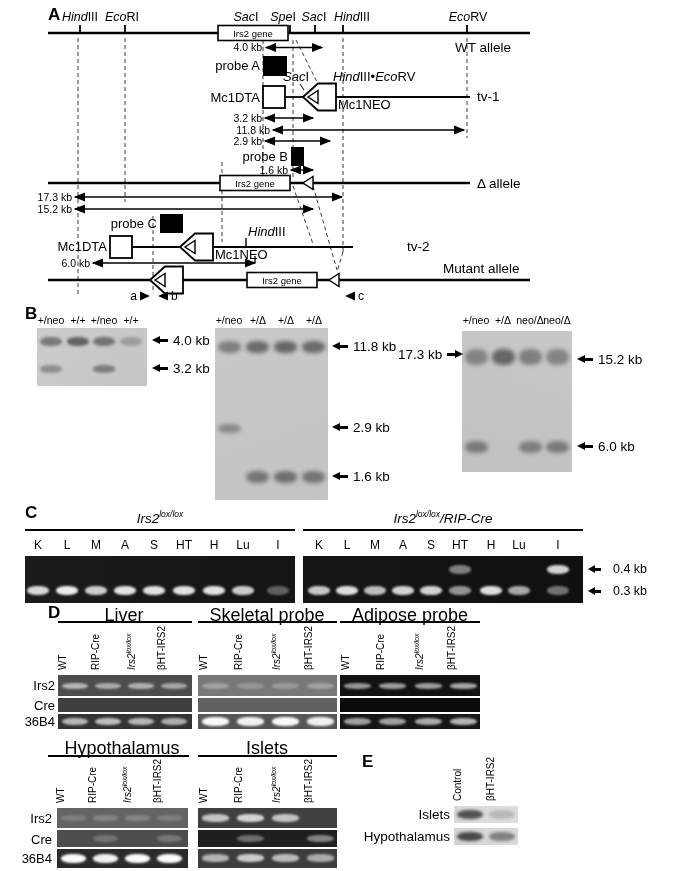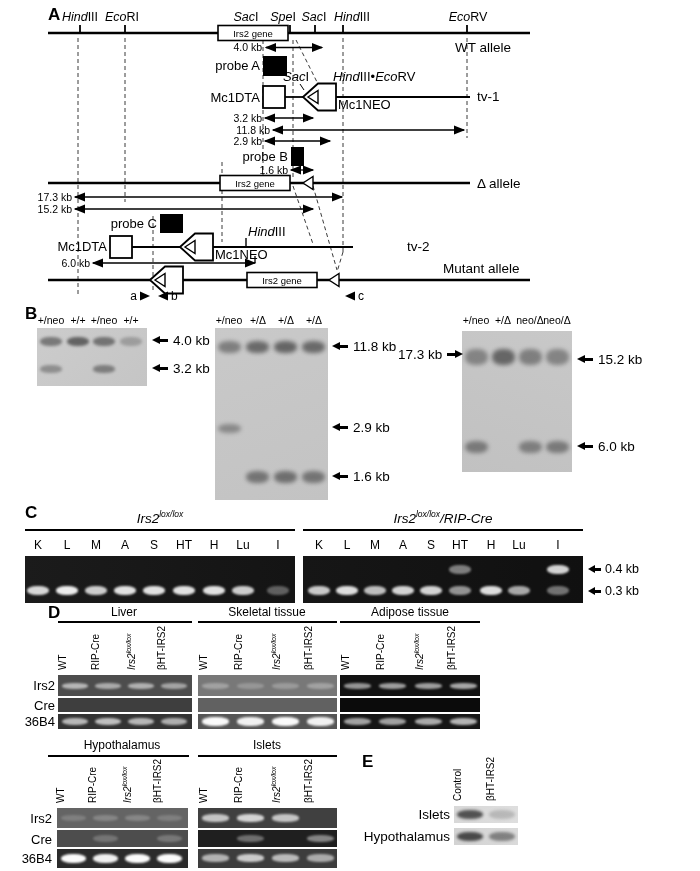--- a/index.html
+++ b/index.html
@@ -11,34 +11,34 @@
   svg text{fill:#000;font-size:13px;}
   svg .it{font-style:italic;}
   svg .site{font-size:12.5px;}
   svg .kb{font-size:10.5px;}
   svg .genebox{font-size:9.5px;}
   svg .big{font-size:13.5px;}
   .gel{position:absolute;overflow:hidden;}
   .band{position:absolute;}
   .lanelab{position:absolute;transform:translateX(-50%);font-size:10.5px;white-space:nowrap;}
   .ann{position:absolute;display:flex;align-items:center;gap:5px;font-size:13.5px;white-space:nowrap;}
-  .ann-sm{font-size:12.5px;gap:4px;}
+  .ann-sm{font-size:12.5px;gap:12px;}
   .arrL,.arrR{position:relative;width:16px;height:9px;flex:0 0 auto;}
   .arrL::before{content:'';position:absolute;left:0;top:0;
     border-top:4.5px solid transparent;border-bottom:4.5px solid transparent;border-right:8px solid #000;}
   .arrL::after{content:'';position:absolute;left:7px;top:3px;width:9px;height:3px;background:#000;}
   .arrR::before{content:'';position:absolute;right:0;top:0;
     border-top:4.5px solid transparent;border-bottom:4.5px solid transparent;border-left:8px solid #000;}
   .arrR::after{content:'';position:absolute;right:7px;top:3px;width:9px;height:3px;background:#000;}
   .arr-sm{width:13px;height:8px;}
   .arr-sm.arrL::before{border-top-width:4px;border-bottom-width:4px;border-right-width:7px;}
   .arr-sm.arrL::after{left:6px;top:2.5px;width:7px;height:3px;}
   .chead{position:absolute;transform:translateX(-50%);font-size:13.5px;font-style:italic;white-space:nowrap;}
   .chead sup{font-size:8.5px;}
-  .ghead{position:absolute;transform:translateX(-50%);font-size:12px;white-space:nowrap;}
+  .ghead{position:absolute;transform:translateX(-50%);font-size:18px;white-space:nowrap;}
   .uline{position:absolute;height:1.6px;background:#000;}
   .letter{position:absolute;transform:translateX(-50%);font-size:12px;}
   .vlab{position:absolute;height:12px;line-height:12px;font-size:10px;white-space:nowrap;
         transform-origin:0 100%;transform:rotate(-90deg);}
   .vlab sup{font-size:7px;}
   .vlab i{font-style:italic;}
   .rowlab{position:absolute;text-align:right;font-size:13px;white-space:nowrap;}
 </style>
 </head>
 <body>
@@ -295,22 +295,22 @@
       <span>0.4 kb</span>
     </div>
   <div class="ann ann-sm" style="left:588px;top:584px">
       <span class="arrL arr-sm"></span>
       <span>0.3 kb</span>
     </div>
 
   <div class="plabel" style="left:48px;top:603px">D</div>
 
   <div class="ghead" style="left:124px;top:605px">Liver</div>
-  <div class="ghead" style="left:267px;top:605px">Skeletal tissue</div>
-  <div class="ghead" style="left:410px;top:605px">Adipose tissue</div>
+  <div class="ghead" style="left:267px;top:605px">Skeletal probe</div>
+  <div class="ghead" style="left:410px;top:605px">Adipose probe</div>
   <div class="uline" style="left:58px;top:621px;width:134px"></div>
   <div class="uline" style="left:198px;top:621px;width:139px"></div>
   <div class="uline" style="left:340px;top:621px;width:140px"></div>
 
   <div class="vlab" style="left:69px;top:658px">WT</div>
   <div class="vlab" style="left:102px;top:658px">RIP-Cre</div>
   <div class="vlab" style="left:135px;top:658px"><i>Irs2</i><sup><i>lox/lox</i></sup></div>
   <div class="vlab" style="left:168px;top:658px">βHT-IRS2</div>
 
   <div class="vlab" style="left:210px;top:658px">WT</div>

